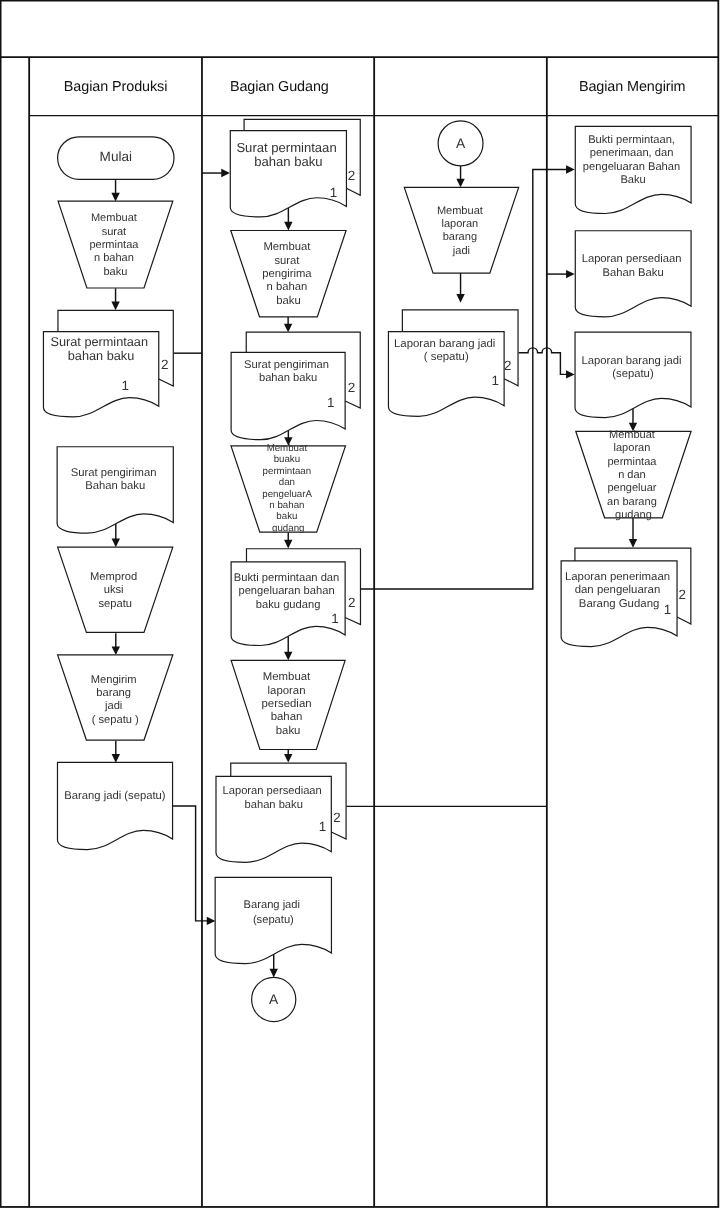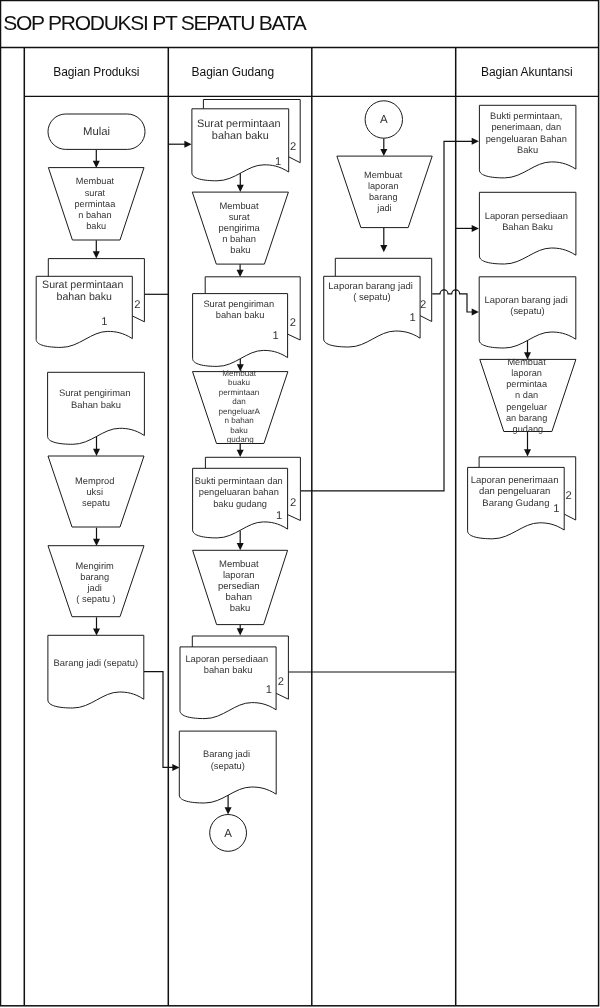--- a/index.html
+++ b/index.html
@@ -286,17 +286,16 @@
 <text x="279.2" y="519.0" text-anchor="middle" font-size="11.2" fill="#555">1</text>
 <text x="293.2" y="505.5" text-anchor="middle" font-size="11.2">2</text>
 <text x="268.8" y="692.7" text-anchor="middle" font-size="11.2" fill="#555">1</text>
 <text x="280.9" y="684.8" text-anchor="middle" font-size="11.2">2</text>
 <text x="412.7" y="320.8" text-anchor="middle" font-size="11.2" fill="#555">1</text>
 <text x="423.1" y="308.0" text-anchor="middle" font-size="11.2">2</text>
 <text x="556.3" y="512.0" text-anchor="middle" font-size="11.2" fill="#555">1</text>
 <text x="568.5" y="499.3" text-anchor="middle" font-size="11.2">2</text>
 </g>
   </svg>
-  <div id="doc-title">SOP PRODUKSI PT SEPATU BATA</div>
   <div class="lane-hdr" style="left:24.3px;width:144.0px"><span>Bagian Produksi</span></div>
   <div class="lane-hdr" style="left:168.3px;width:129px"><span>Bagian Gudang</span></div>
-  <div class="lane-hdr" style="left:455.7px;width:142.3px"><span>Bagian Akuntansi</span></div>
+  <div class="lane-hdr" style="left:455.7px;width:142.3px"><span>Bagian Mengirim</span></div>
 </div>
 
 </body></html>

